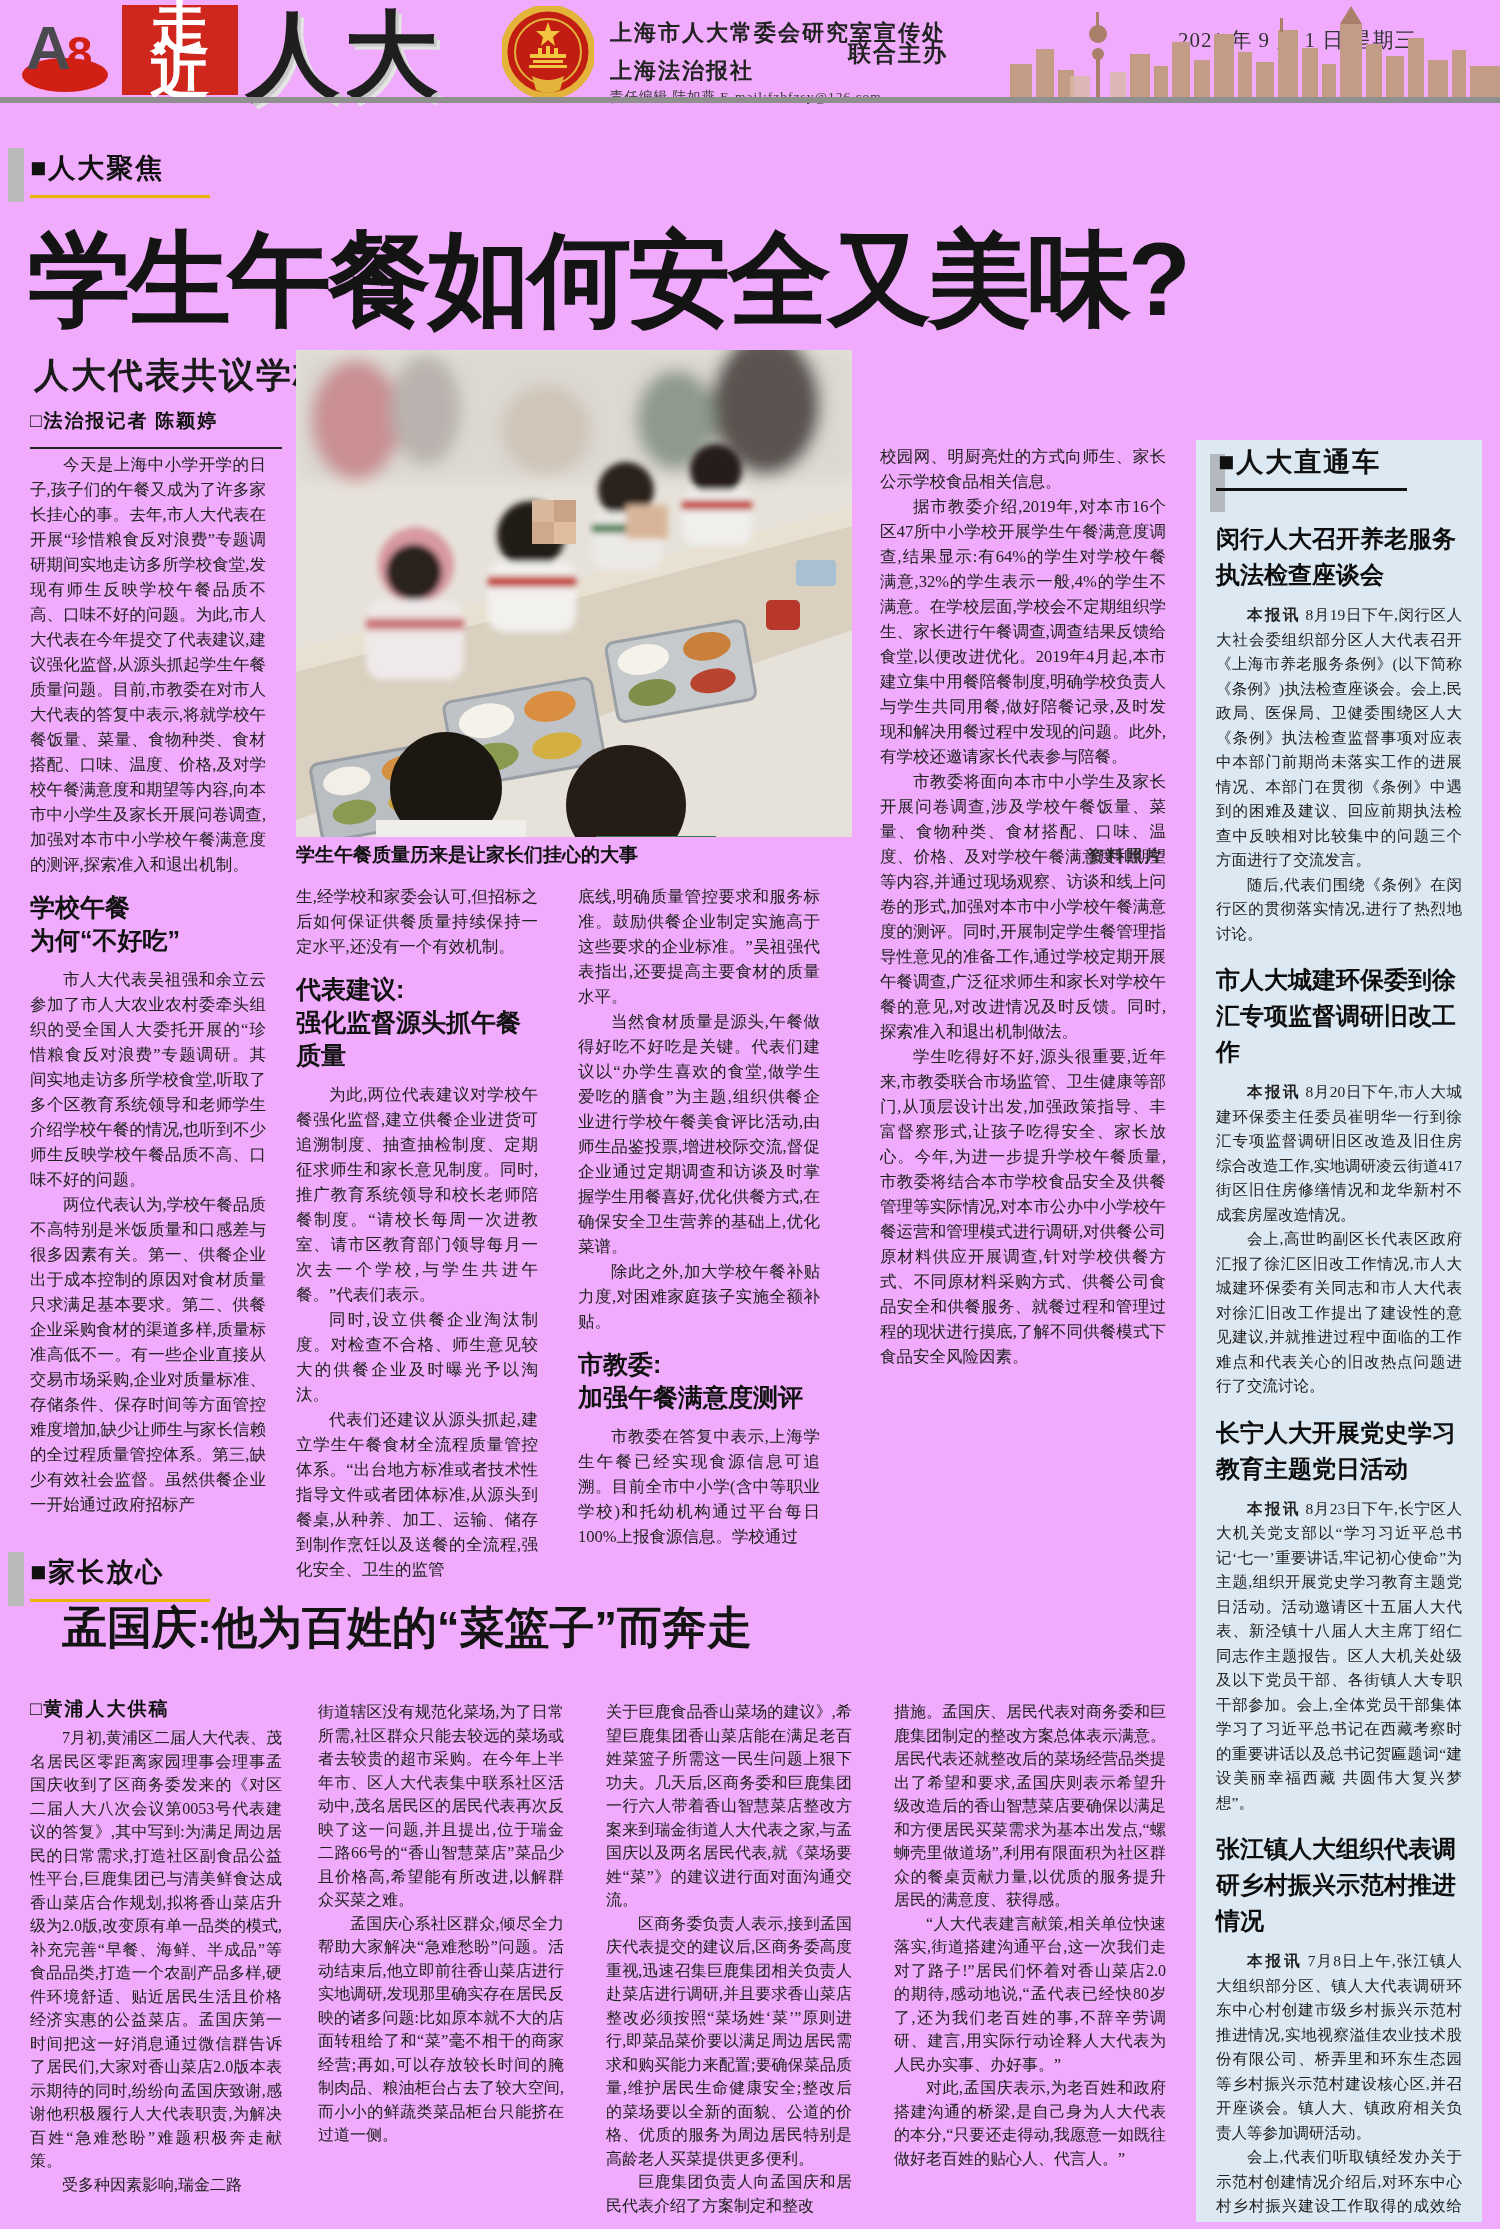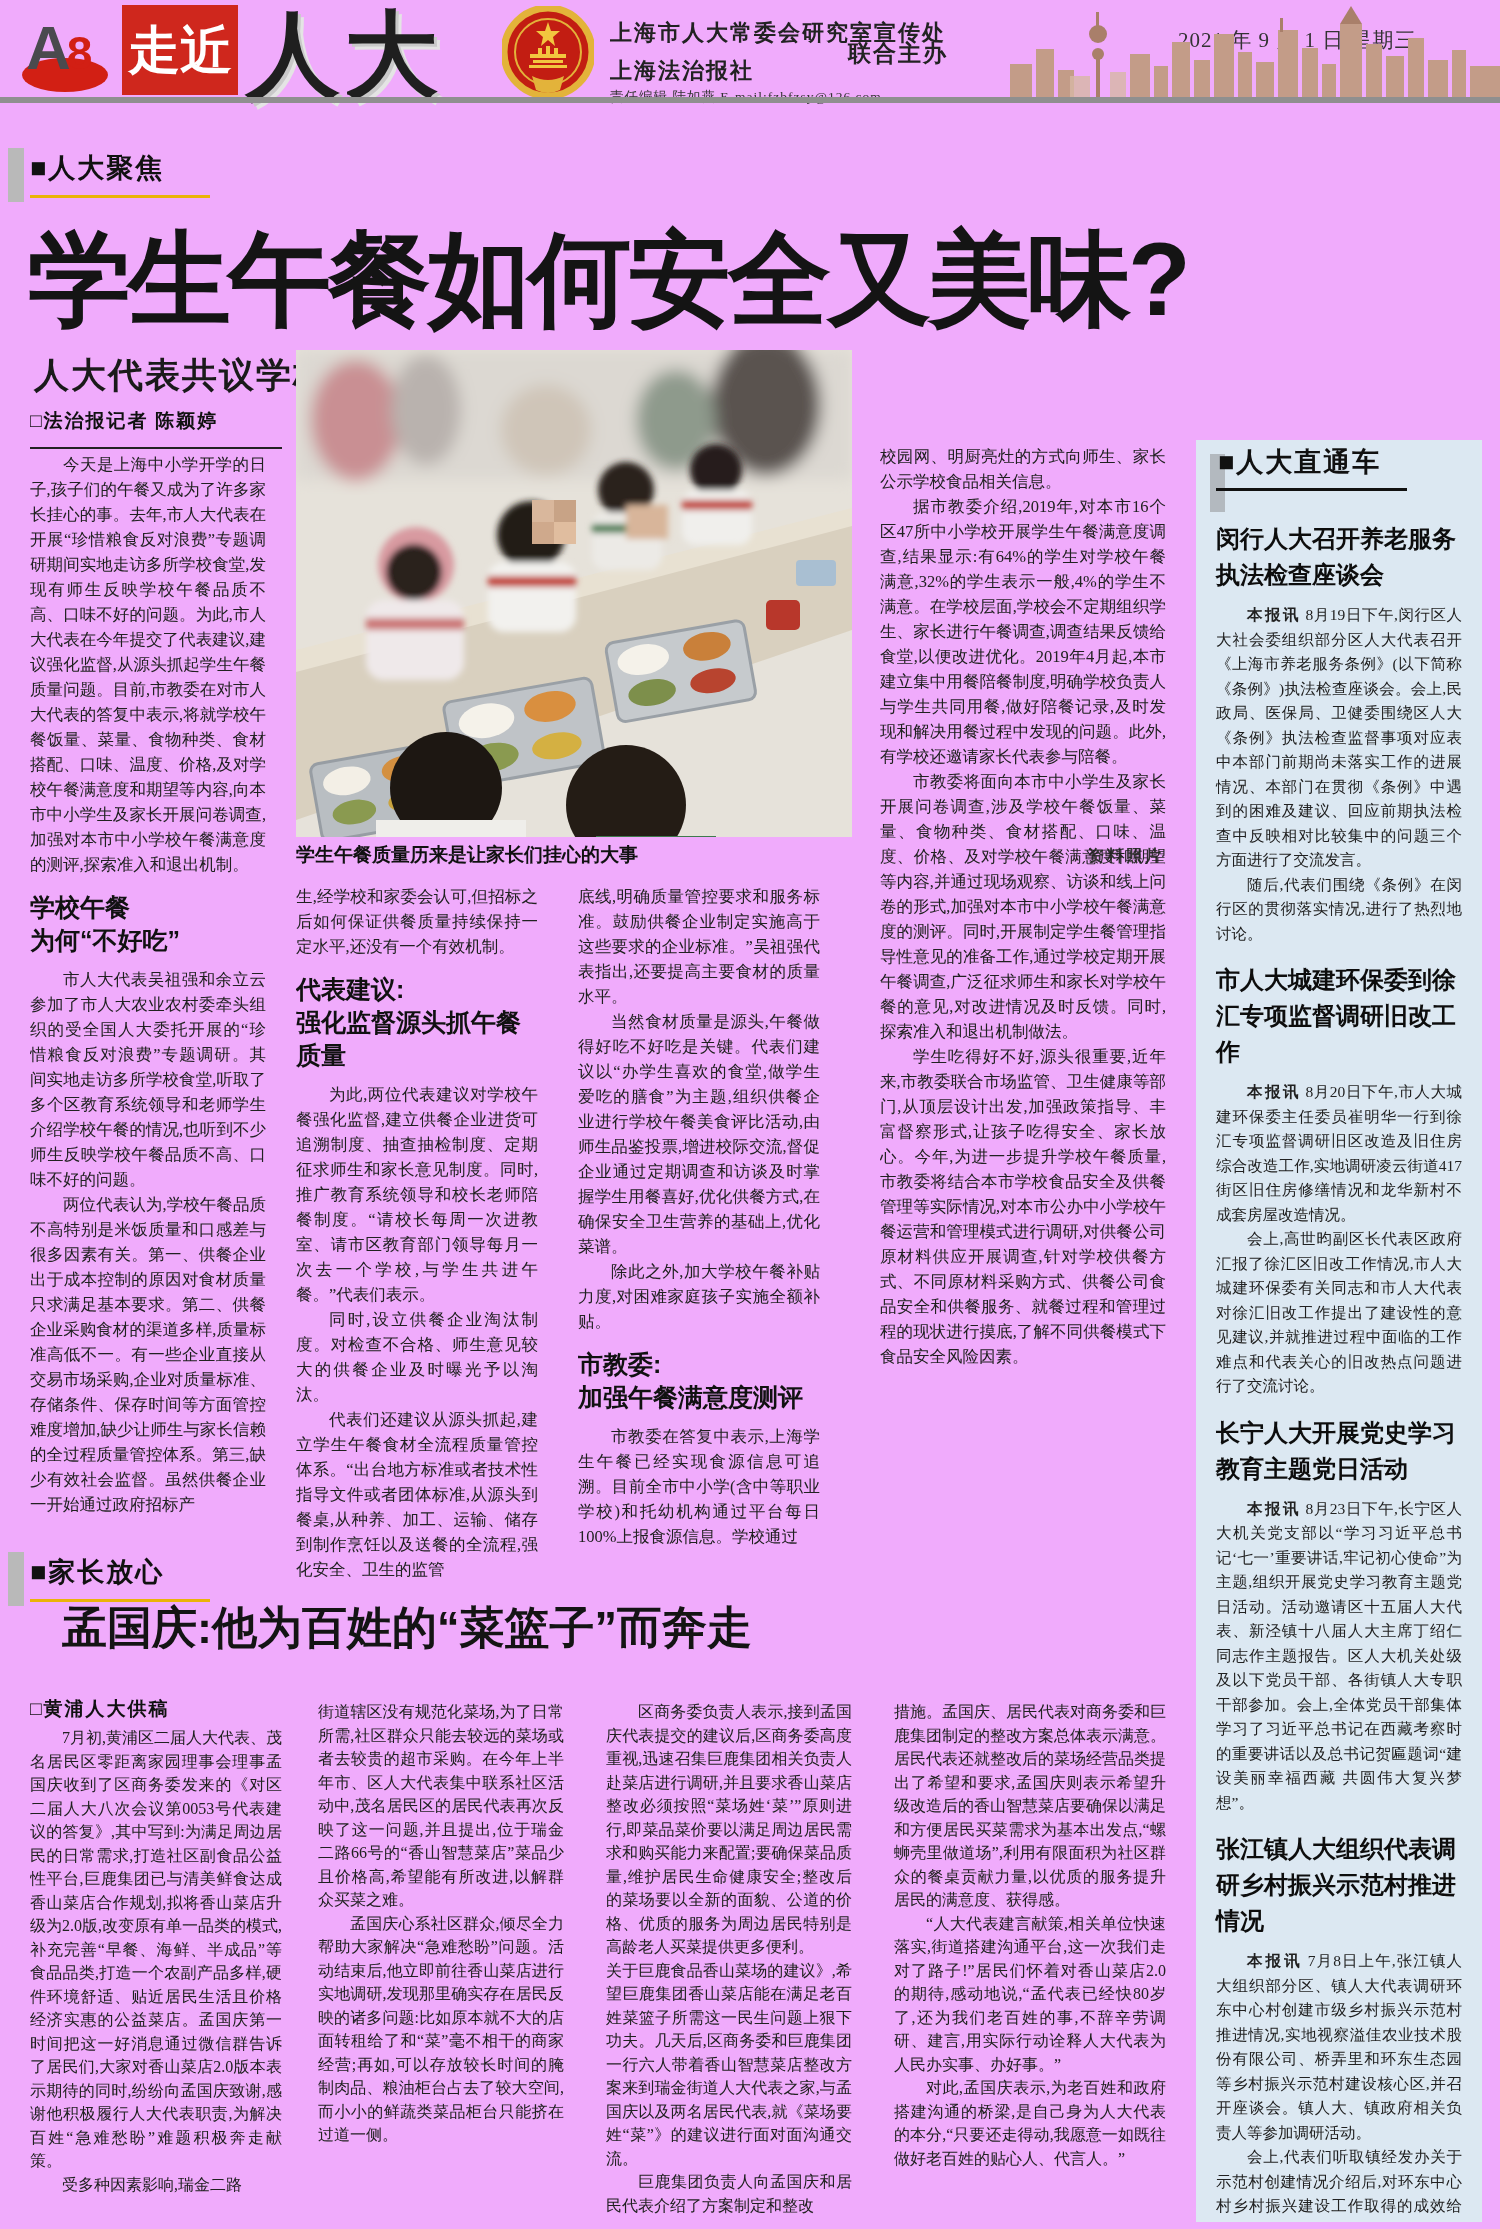--- a/index.html
+++ b/index.html
@@ -8,21 +8,21 @@
   [data-interactable]{box-sizing:border-box;}
 
   
   .hdr-rule{position:absolute;left:0;top:97px;width:1500px;height:6px;background:#8f8f8f;}
   .a8-badge{position:absolute;left:16px;top:12px;width:104px;height:84px;}
   .a8-ellipse{position:absolute;left:6px;top:46px;width:86px;height:34px;background:#d21f14;border-radius:50%;}
   .a8-text{position:absolute;left:10px;top:0;font-family:"Liberation Sans",sans-serif;font-weight:bold;}
   .a8-text .A{font-size:62px;color:#4a4a4e;position:relative;z-index:2;}
   .a8-text .n8{font-size:46px;color:#d21f14;position:relative;z-index:2;margin-left:-4px;}
   .mast-red{position:absolute;left:122px;top:5px;width:116px;height:90px;background:#cf271d;
-            color:#fff;font-weight:bold;font-size:52px;line-height:45px;text-align:center;
+            color:#fff;font-weight:bold;font-size:60px;line-height:45px;text-align:center;
             display:flex;flex-direction:column;justify-content:center;font-family:"Liberation Serif",serif;}
   .mast-main{position:absolute;left:246px;top:-8px;font-family:"Liberation Sans",sans-serif;
              font-size:94px;font-weight:900;color:#1f1f1f;letter-spacing:4px;
              text-shadow:3px 3px 0 #c9c9c9,6px 6px 0 #e4e4e4;}
   .emblem{position:absolute;left:502px;top:6px;width:92px;height:92px;}
   .org-block{position:absolute;left:610px;top:14px;font-weight:bold;font-size:22px;letter-spacing:2px;line-height:38px;color:#222;}
   .cohost{position:absolute;left:848px;top:38px;font-weight:bold;font-size:23px;letter-spacing:2px;color:#222;}
   .editor-line{position:absolute;left:610px;top:88px;font-size:13.5px;color:#333;letter-spacing:1px;}
   .hdr-date{position:absolute;left:1178px;top:26px;font-size:21px;color:#333;letter-spacing:1px;}
   .skyline{position:absolute;left:1010px;top:4px;width:490px;height:93px;}
@@ -288,22 +288,22 @@
 
   <div class="col bcol" style="left:30px;top:1726px;width:252px;height:500px;" data-interactable="false">
       <p class="para" data-interactable="false">7月初,黄浦区二届人大代表、茂名居民区零距离家园理事会理事孟国庆收到了区商务委发来的《对区二届人大八次会议第0053号代表建议的答复》,其中写到:为满足周边居民的日常需求,打造社区副食品公益性平台,巨鹿集团已与清美鲜食达成香山菜店合作规划,拟将香山菜店升级为2.0版,改变原有单一品类的模式,补充完善“早餐、海鲜、半成品”等食品品类,打造一个农副产品多样,硬件环境舒适、贴近居民生活且价格经济实惠的公益菜店。孟国庆第一时间把这一好消息通过微信群告诉了居民们,大家对香山菜店2.0版本表示期待的同时,纷纷向孟国庆致谢,感谢他积极履行人大代表职责,为解决百姓“急难愁盼”难题积极奔走献策。</p>
       <p class="para" data-interactable="false">受多种因素影响,瑞金二路</p>
     </div>
   <div class="col bcol" style="left:318px;top:1700px;width:246px;height:528px;" data-interactable="false">
       <p class="para cont" data-interactable="false">街道辖区没有规范化菜场,为了日常所需,社区群众只能去较远的菜场或者去较贵的超市采购。在今年上半年市、区人大代表集中联系社区活动中,茂名居民区的居民代表再次反映了这一问题,并且提出,位于瑞金二路66号的“香山智慧菜店”菜品少且价格高,希望能有所改进,以解群众买菜之难。</p>
       <p class="para" data-interactable="false">孟国庆心系社区群众,倾尽全力帮助大家解决“急难愁盼”问题。活动结束后,他立即前往香山菜店进行实地调研,发现那里确实存在居民反映的诸多问题:比如原本就不大的店面转租给了和“菜”毫不相干的商家经营;再如,可以存放较长时间的腌制肉品、粮油柜台占去了较大空间,而小小的鲜蔬类菜品柜台只能挤在过道一侧。</p>
     </div>
   <div class="col bcol" style="left:606px;top:1700px;width:246px;height:528px;" data-interactable="false">
+      <p class="para cont" data-interactable="false">关于巨鹿食品香山菜场的建议》,希望巨鹿集团香山菜店能在满足老百姓菜篮子所需这一民生问题上狠下功夫。几天后,区商务委和巨鹿集团一行六人带着香山智慧菜店整改方案来到瑞金街道人大代表之家,与孟国庆以及两名居民代表,就《菜场要姓“菜”》的建议进行面对面沟通交流。</p>
       <p class="para" data-interactable="false">区商务委负责人表示,接到孟国庆代表提交的建议后,区商务委高度重视,迅速召集巨鹿集团相关负责人赴菜店进行调研,并且要求香山菜店整改必须按照“菜场姓‘菜’”原则进行,即菜品菜价要以满足周边居民需求和购买能力来配置;要确保菜品质量,维护居民生命健康安全;整改后的菜场要以全新的面貌、公道的价格、优质的服务为周边居民特别是高龄老人买菜提供更多便利。</p>
-      <p class="para cont" data-interactable="false">关于巨鹿食品香山菜场的建议》,希望巨鹿集团香山菜店能在满足老百姓菜篮子所需这一民生问题上狠下功夫。几天后,区商务委和巨鹿集团一行六人带着香山智慧菜店整改方案来到瑞金街道人大代表之家,与孟国庆以及两名居民代表,就《菜场要姓“菜”》的建议进行面对面沟通交流。</p>
       <p class="para" data-interactable="false">巨鹿集团负责人向孟国庆和居民代表介绍了方案制定和整改</p>
     </div>
   <div class="col bcol" style="left:894px;top:1700px;width:272px;height:528px;" data-interactable="false">
       <p class="para cont" data-interactable="false">措施。孟国庆、居民代表对商务委和巨鹿集团制定的整改方案总体表示满意。居民代表还就整改后的菜场经营品类提出了希望和要求,孟国庆则表示希望升级改造后的香山智慧菜店要确保以满足和方便居民买菜需求为基本出发点,“螺蛳壳里做道场”,利用有限面积为社区群众的餐桌贡献力量,以优质的服务提升居民的满意度、获得感。</p>
       <p class="para" data-interactable="false">“人大代表建言献策,相关单位快速落实,街道搭建沟通平台,这一次我们走对了路子!”居民们怀着对香山菜店2.0的期待,感动地说,“孟代表已经快80岁了,还为我们老百姓的事,不辞辛劳调研、建言,用实际行动诠释人大代表为人民办实事、办好事。”</p>
       <p class="para" data-interactable="false">对此,孟国庆表示,为老百姓和政府搭建沟通的桥梁,是自己身为人大代表的本分,“只要还走得动,我愿意一如既往做好老百姓的贴心人、代言人。”</p>
     </div>
 
 </div>
 

